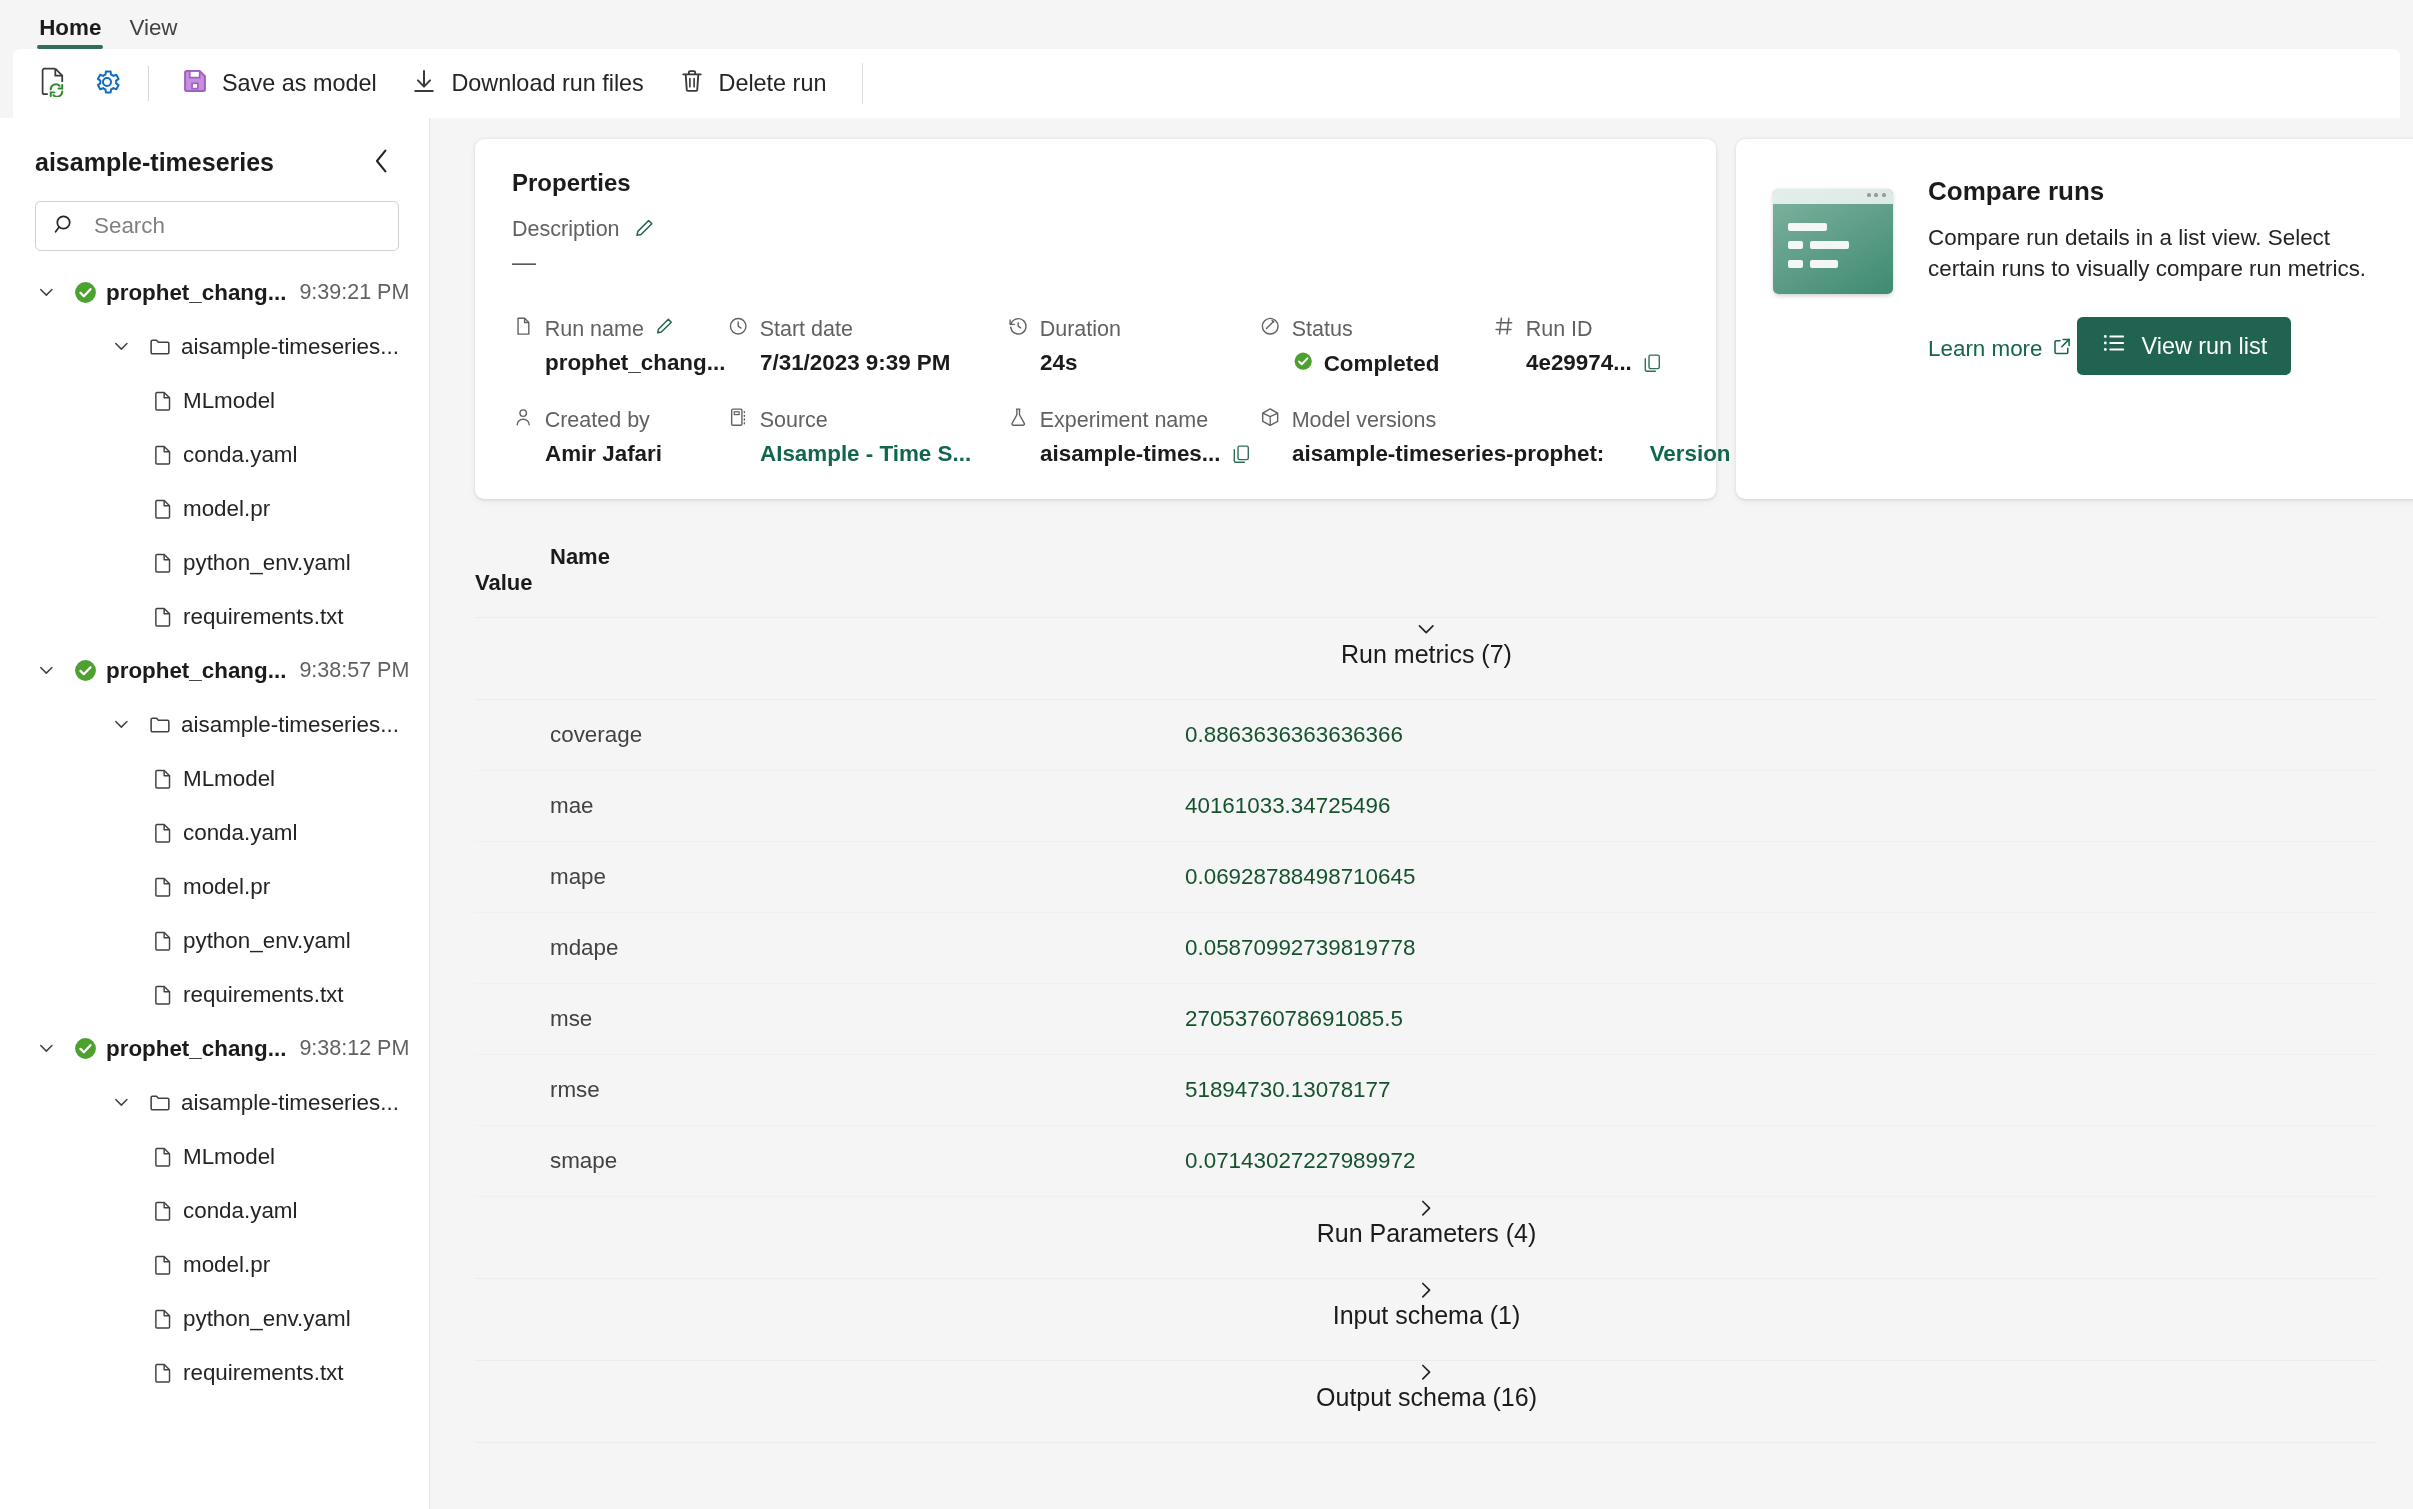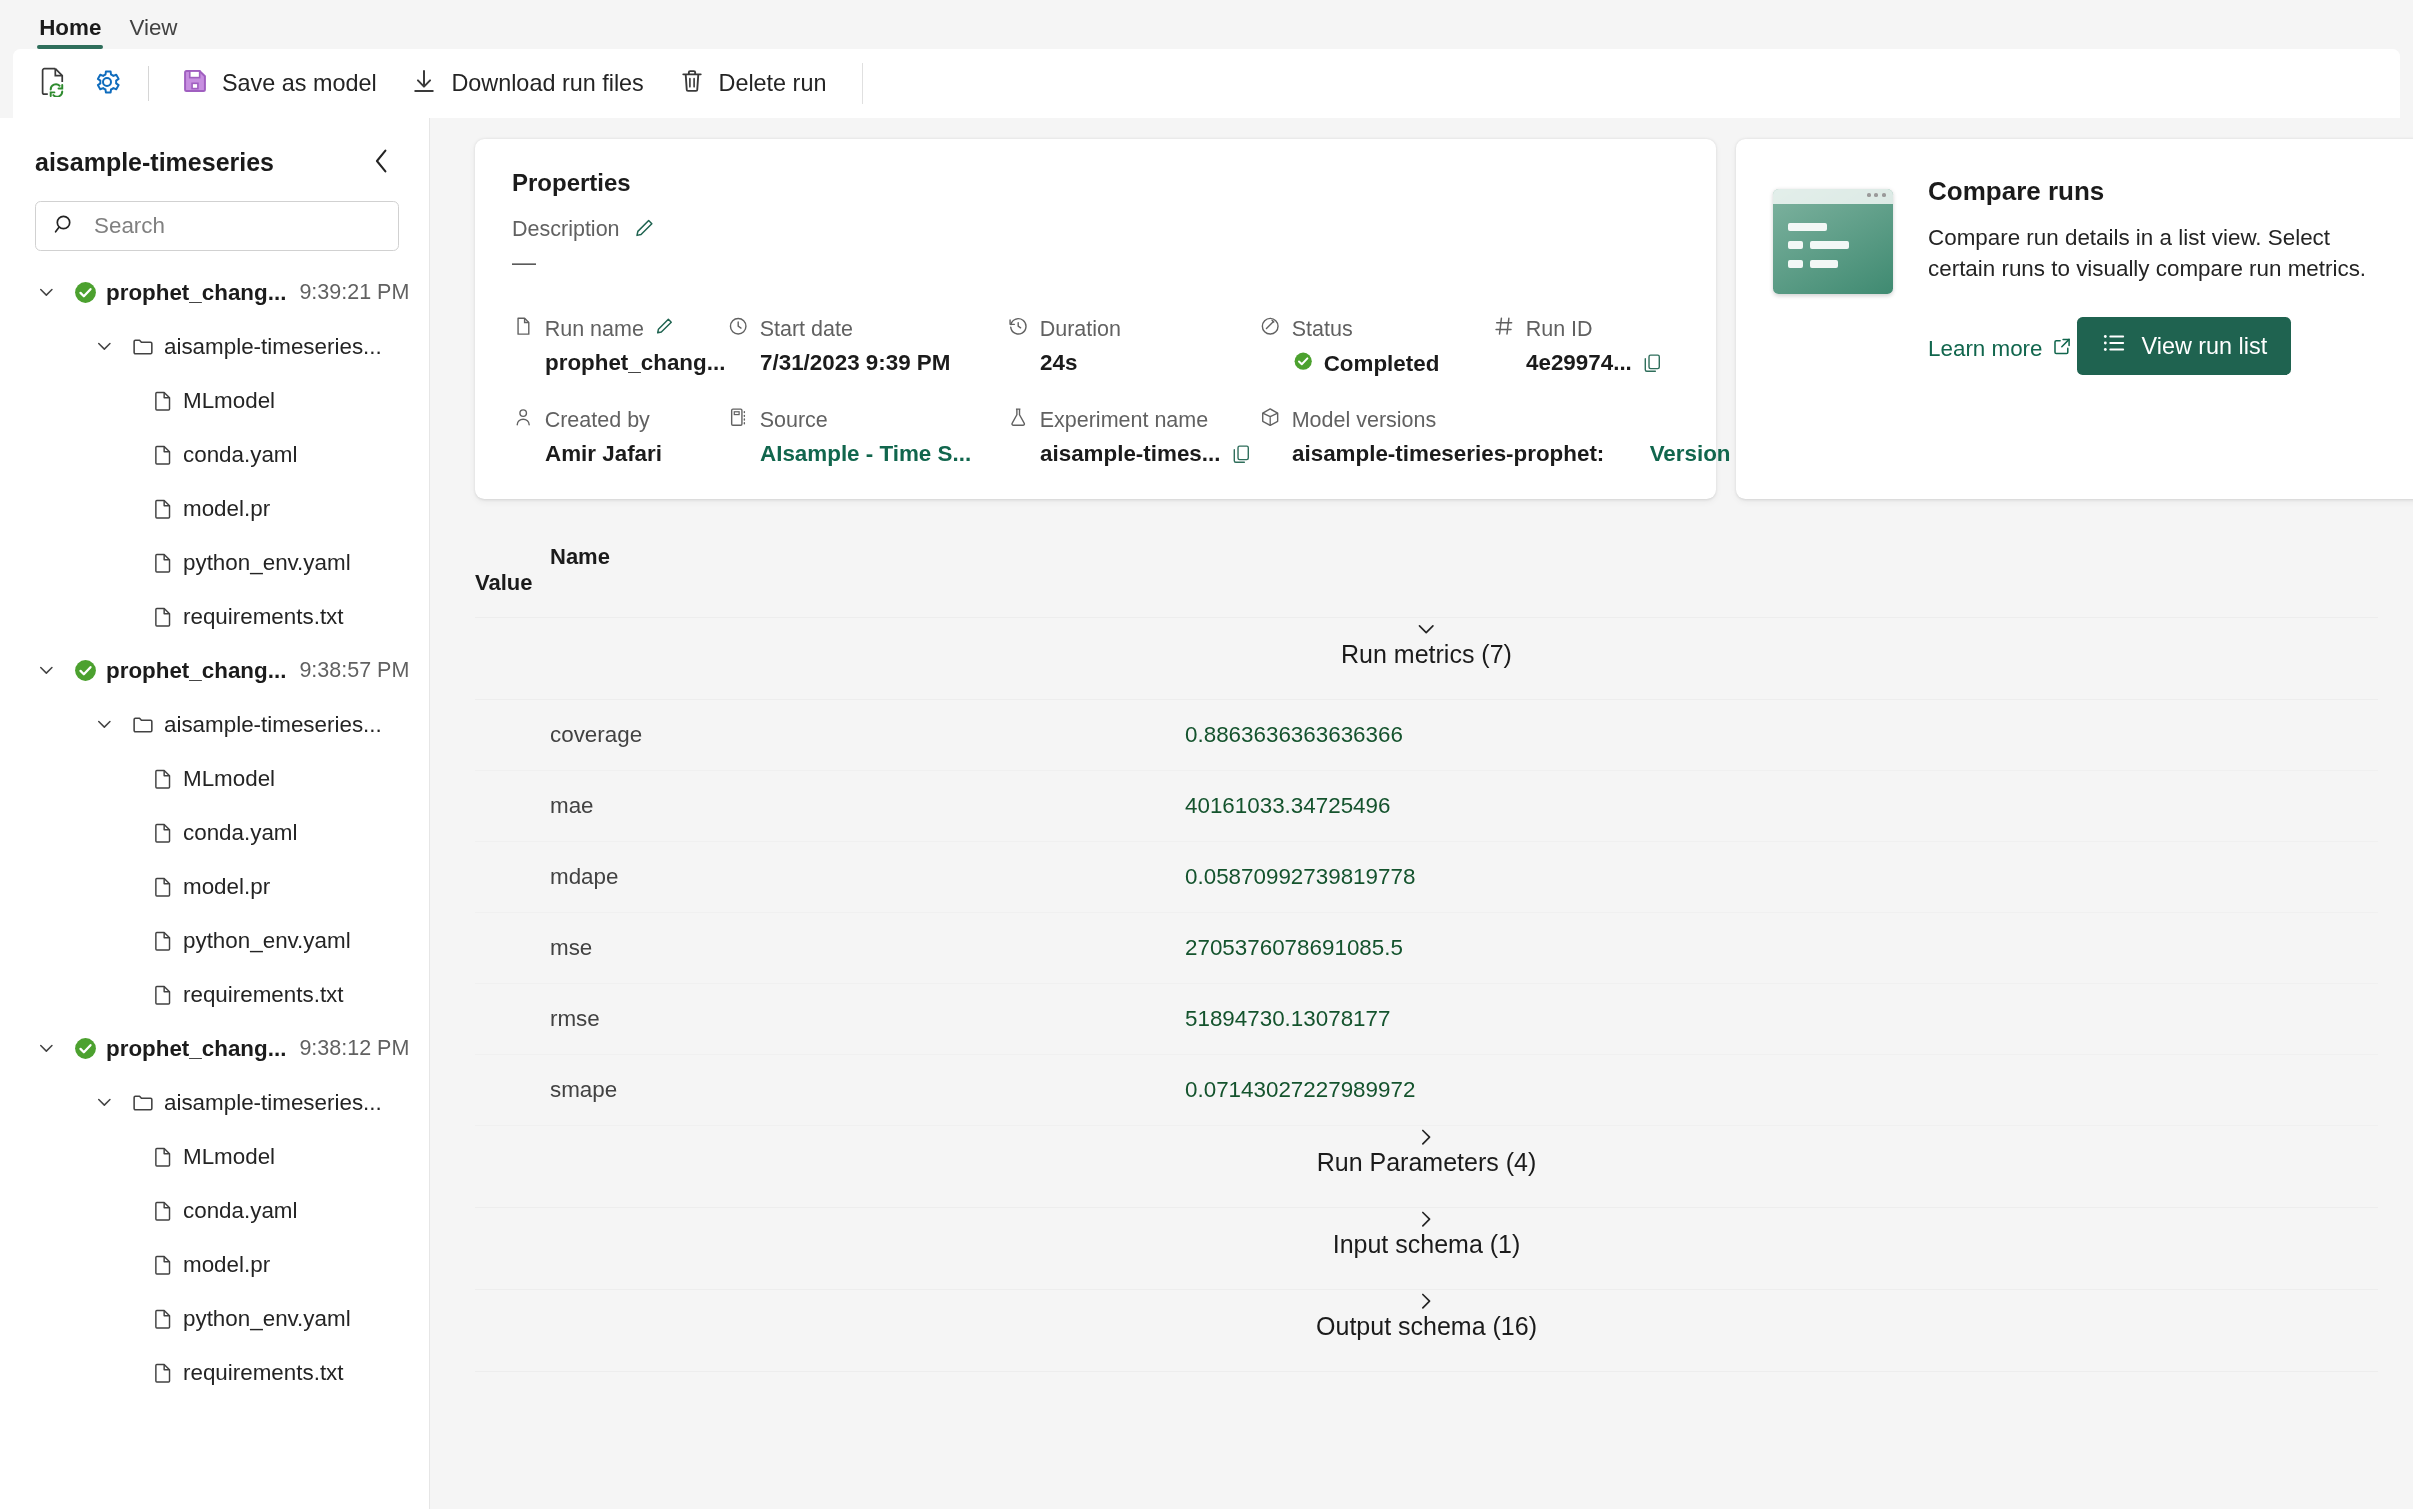--- a/index.html
+++ b/index.html
@@ -110,21 +110,21 @@
     padding-right: 13px;
     cursor: pointer;
     white-space: nowrap;
   }
   .tw {
     width: 37px; min-width: 37px;
     display: flex; align-items: center; justify-content: center;
     color: #424242;
   }
   .lvl-run  { padding-left: 28px; }
-  .lvl-fold { padding-left: 86px; }
+  .lvl-fold { padding-left: 86px; justify-content: center; }
   .lvl-file { padding-left: 142px; }
   .ico { width: 41px; min-width: 41px; display: flex; align-items: center; justify-content: center; }
   .run-label {
     font-size: 22.4px; font-weight: 700; color: #1b1b1b;
     max-width: 201px; overflow: hidden; text-overflow: ellipsis;
   }
   .run-time { font-size: 21.5px; color: #616161; margin-left: 13px; }
   .fold-label {
     font-size: 22.4px; color: #242424;
     max-width: 252px; overflow: hidden; text-overflow: ellipsis;
@@ -762,20 +762,24 @@
           </div>
           <div class="metric-row">
             <div class="m-name">coverage</div>
             <div class="m-val">0.8863636363636366</div>
           </div>
           <div class="metric-row">
             <div class="m-name">mae</div>
             <div class="m-val">40161033.34725496</div>
           </div>
           <div class="metric-row">
+            <div class="m-name">mape</div>
+            <div class="m-val">0.06928788498710645</div>
+          </div>
+          <div class="metric-row">
             <div class="m-name">mdape</div>
             <div class="m-val">0.05870992739819778</div>
           </div>
           <div class="metric-row">
             <div class="m-name">mse</div>
             <div class="m-val">2705376078691085.5</div>
           </div>
           <div class="metric-row">
             <div class="m-name">rmse</div>
             <div class="m-val">51894730.13078177</div>

